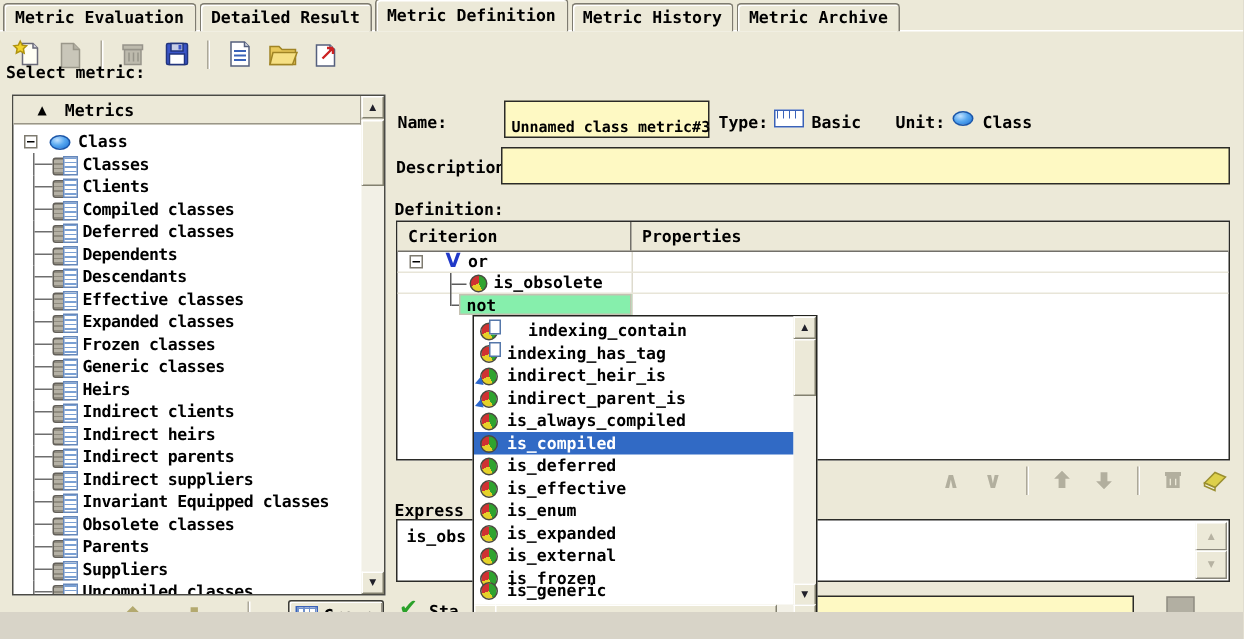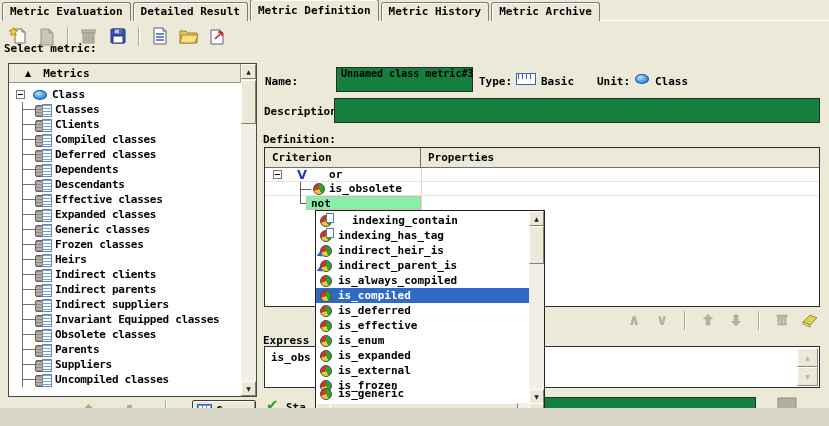--- a/index.html
+++ b/index.html
@@ -53,21 +53,21 @@
   .lfoot{position:absolute;left:8px;top:399px;width:249px;height:22px;display:flex;align-items:center;
          justify-content:flex-end;gap:21px;padding-right:1px}
   .fbtn{width:20px;height:18px;display:flex;align-items:center;justify-content:center}
   .group-btn{height:21px;padding:0 6px 0 4px;background:#ece9d8;border:1px solid #3c3c38;border-radius:2px;
        box-shadow:inset 1px 1px 0 #fff,inset -1px -1px 0 #9a9688;display:flex;align-items:center;gap:4px}
   .grid-icon{width:15px;height:13px;background:#fff;border:1px solid #3a62b8;
        background-image:repeating-linear-gradient(180deg,#6e90cc 0 1px,transparent 1px 4px),
                         repeating-linear-gradient(90deg,#6e90cc 0 1px,transparent 1px 4px)}
 
   
-  .inputbox{position:absolute;background:#15803d;border:1px solid #2b2b28;display:flex;align-items:flex-start;padding:0 4px;white-space:nowrap}
+  .inputbox{position:absolute;background:#fef9c3;border:1px solid #2b2b28;display:flex;align-items:flex-end;padding:0 4px;white-space:nowrap}
   .ruler-icon{position:absolute;width:20px;height:12px;background:#fff;border:1px solid #3a62b8}
   .ruler-icon::after{content:'';position:absolute;left:1px;right:1px;top:0;height:5px;
        background:repeating-linear-gradient(90deg,#3a62b8 0 1px,transparent 1px 4px)}
   .class-icon.abs{position:absolute;margin:0}
 
   
   .def-table{position:absolute;left:264px;top:147px;width:556px;height:160px;background:#fff;border:1px solid #2b2b28}
   .def-header{position:absolute;left:0;top:0;right:0;height:20px;background:#ece9d8;border-bottom:1px solid #72706a;display:flex;align-items:center}
   .def-h1{width:156px;padding-left:7px;border-right:1px solid #72706a;height:100%;display:flex;align-items:center}
   .def-h2{padding-left:7px}
@@ -223,36 +223,41 @@
             <span class="tlabel">Effective classes</span>
           </div>
           <div class="trow">
             <span class="conn"></span>
             <span class="micon"></span>
             <span class="tlabel">Expanded classes</span>
           </div>
           <div class="trow">
             <span class="conn"></span>
             <span class="micon"></span>
+            <span class="tlabel">Frozen classes</span>
+          </div>
+          <div class="trow">
+            <span class="conn"></span>
+            <span class="micon"></span>
             <span class="tlabel">Generic classes</span>
           </div>
           <div class="trow">
             <span class="conn"></span>
             <span class="micon"></span>
-            <span class="tlabel">Frozen classes</span>
-          </div>
-          <div class="trow">
-            <span class="conn"></span>
-            <span class="micon"></span>
             <span class="tlabel">Heirs</span>
           </div>
           <div class="trow">
             <span class="conn"></span>
             <span class="micon"></span>
             <span class="tlabel">Indirect clients</span>
+          </div>
+          <div class="trow">
+            <span class="conn"></span>
+            <span class="micon"></span>
+            <span class="tlabel">Indirect heirs</span>
           </div>
           <div class="trow">
             <span class="conn"></span>
             <span class="micon"></span>
             <span class="tlabel">Indirect parents</span>
           </div>
           <div class="trow">
             <span class="conn"></span>
             <span class="micon"></span>
             <span class="tlabel">Indirect suppliers</span>
@@ -328,21 +333,21 @@
   <div class="lbl" style="left:263px;top:133px">Definition:</div>
   <div class="def-table">
     <div class="def-header">
       <span class="def-h1">Criterion</span>
       <span class="def-h2">Properties</span>
     </div>
     <div class="def-colline"></div>
     <div class="drow" style="top:20px">
       <span class="expbox" style="margin-left:8px"></span>
       <span class="vicon">V</span>
-      <span style="margin-left:22px">or</span>
+      <span style="margin-left:5px">or</span>
     </div>
     <div class="drow" style="top:34px">
       <span class="delbow mid"></span>
       <span class="pie" style="margin-left:1px"></span>
       <span style="margin-left:4px">is_obsolete</span>
     </div>
     <div class="drow" style="top:48px;border-bottom:none">
       <span class="delbow last"></span>
       <span class="editcell">
         <span>not</span>

